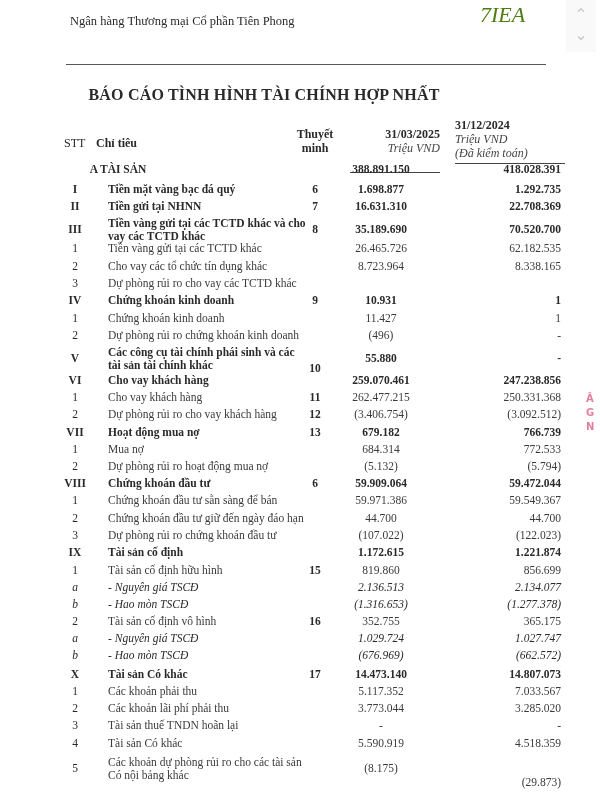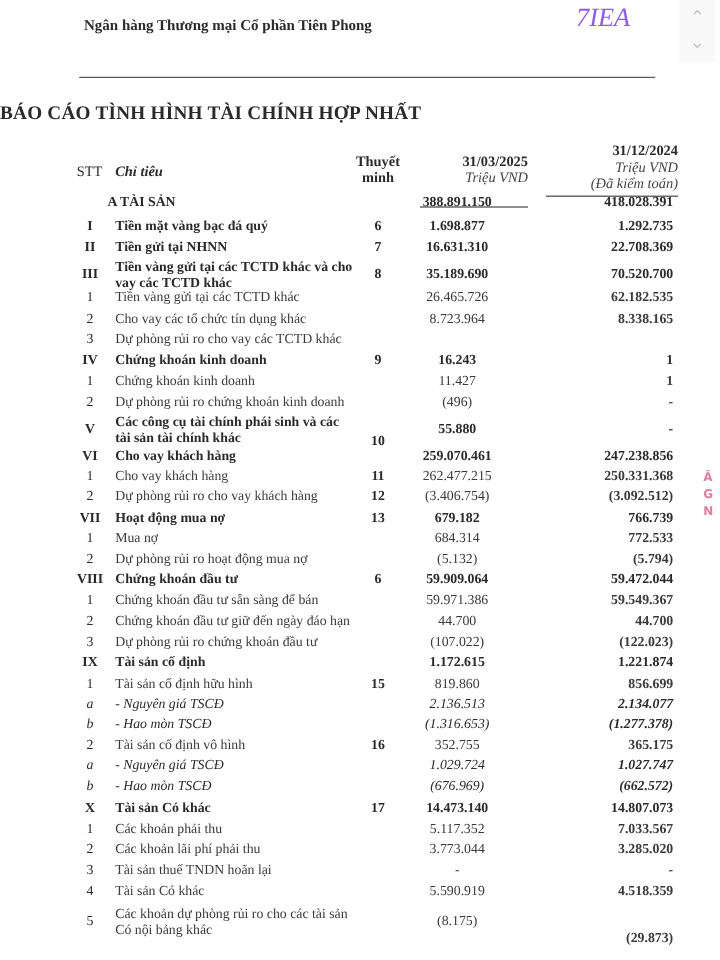--- a/index.html
+++ b/index.html
@@ -2,51 +2,51 @@
 <html><head>
 <meta charset="utf-8">
 <style>
   html, body { margin:0; padding:0; }
   body {
     width:600px; height:800px; overflow:hidden; background:#ffffff;
     font-family:"Liberation Serif", serif; color:#2a2a2a; position:relative;
   }
   .page { position:absolute; left:0; top:0; width:600px; height:800px; }
   .hdr-left { position:absolute; left:70px; top:12px; font-size:12.5px; line-height:18px; }
-  .hdr-left .bank { font-weight:bold; }
+  .hdr-left .bank { font-weight:normal; }
   .hdr-left .addr { font-weight:bold; font-style:italic; }
   .hdr-right { position:absolute; right:58px; top:12px; text-align:right; }
   .hdr-right .form { font-weight:bold; font-style:italic; font-size:12.5px; line-height:18px; }
   .hdr-right .note { font-style:italic; font-size:9.5px; line-height:13px; color:#444; }
   .hdr-rule { position:absolute; left:66px; top:64px; width:480px; border-top:1.5px solid #555; }
-  .title { position:absolute; left:0; width:528px; top:86px; font-weight:bold; font-size:16px; letter-spacing:0.2px; }
+  .title { position:absolute; left:0; width:528px; top:86px; text-align:center; font-weight:bold; font-size:16px; letter-spacing:0.2px; }
   .subtitle { position:absolute; left:0; width:600px; top:108px; text-align:center; font-weight:bold; font-style:italic; font-size:12.5px; }
   .colhead { position:absolute; top:127px; font-size:12px; line-height:14px; }
   .ch-stt { left:64px; top:136px; font-weight:normal; }
-  .ch-chi { left:96px; top:136px; font-weight:bold;font-style:italic; }
+  .ch-chi { left:96px; top:136px; font-weight:bold; }
   .ch-tm { left:290px; width:50px; text-align:center; font-weight:bold; }
   .ch-c1 { left:340px; width:100px; text-align:right; }
-  .ch-c2 { left:455px; width:110px; text-align:right; top:118px; }
+  .ch-c2 { left:455px; width:110px; text-align:left; top:118px; }
   .ch-c1 .d, .ch-c2 .d { font-weight:bold; }
   .ch-c1 .u, .ch-c2 .u { font-style:italic; color:#444; }
   .ch-c1 .rule { border-top:1.3px solid #444; margin-top:3px; margin-left:10px; }
   .ch-c2 .rule { border-top:1.3px solid #444; margin-top:3px; margin-left:0px; }
   .rows { position:absolute; left:0; top:163px; width:600px; }
   .row { position:absolute; left:0; width:600px; font-size:11.5px; line-height:13px; }
   .row .stt { position:absolute; left:60px; width:30px; text-align:center; }
   .row .stt.left { left:58px; text-align:center; }
-  .row .label { position:absolute; left:96px; width:200px; }
+  .row .label { position:absolute; left:108px; width:200px; }
   .row .tm { position:absolute; left:290px; width:50px; text-align:center; font-weight:bold; }
   .row .v1 { position:absolute; left:330px; width:102px; text-align:center; }
-  .row .v2 { position:absolute; left:445px; width:116px; text-align:right;font-weight:bold; }
+  .row .v2 { position:absolute; left:445px; width:116px; text-align:right; }
   .row.bold .stt, .row.bold .label, .row.bold .v1, .row.bold .v2 { font-weight:bold; }
   .row.ital .label, .row.ital .v1, .row.ital .v2, .row.ital .stt { font-style:italic; }
   .row.normal .label, .row.normal .v1, .row.normal .v2 { color:#3a3a3a; }
   .row .label.two { line-height:13px; }
-  .watermark { position:absolute; left:480px; top:2px; font-size:22px; color:#8b5cf6; font-style:italic; }
+  .watermark { position:absolute; left:480px; top:2px; font-size:22px; color:#4d7c0f; font-style:italic; }
   .scroll-ctrl { position:absolute; left:566px; top:0px; width:30px; height:52px; background:rgba(245,245,245,0.6); }
   .scroll-ctrl .arr { position:absolute; left:6px; width:18px; height:18px; color:#c8c8c8; font-size:16px; text-align:center; line-height:18px; font-family:"DejaVu Sans", sans-serif; }
   .stamp { position:absolute; left:586px; top:392px; width:14px; color:#d9537a; font-size:10px; line-height:14px; font-weight:bold; font-family:"DejaVu Sans", sans-serif; opacity:0.75; }
 </style>
 </head>
 <body>
 
 <div class="page">
   <div class="watermark">7IEA</div>
 
@@ -125,21 +125,21 @@
         <div class="stt">3</div>
         <div class="label">Dự phòng rủi ro cho vay các TCTD khác</div>
         <div class="tm"></div>
         <div class="v1"></div>
         <div class="v2"></div>
       </div>
       <div class="row bold" style="top: 131px;">
         <div class="stt">IV</div>
         <div class="label">Chứng khoán kinh doanh</div>
         <div class="tm">9</div>
-        <div class="v1">16.243</div>
+        <div class="v1">10.931</div>
         <div class="v2">1</div>
       </div>
       <div class="row normal" style="top: 149px;">
         <div class="stt">1</div>
         <div class="label">Chứng khoán kinh doanh</div>
         <div class="tm"></div>
         <div class="v1">11.427</div>
         <div class="v2">1</div>
       </div>
       <div class="row normal" style="top: 166px;">

